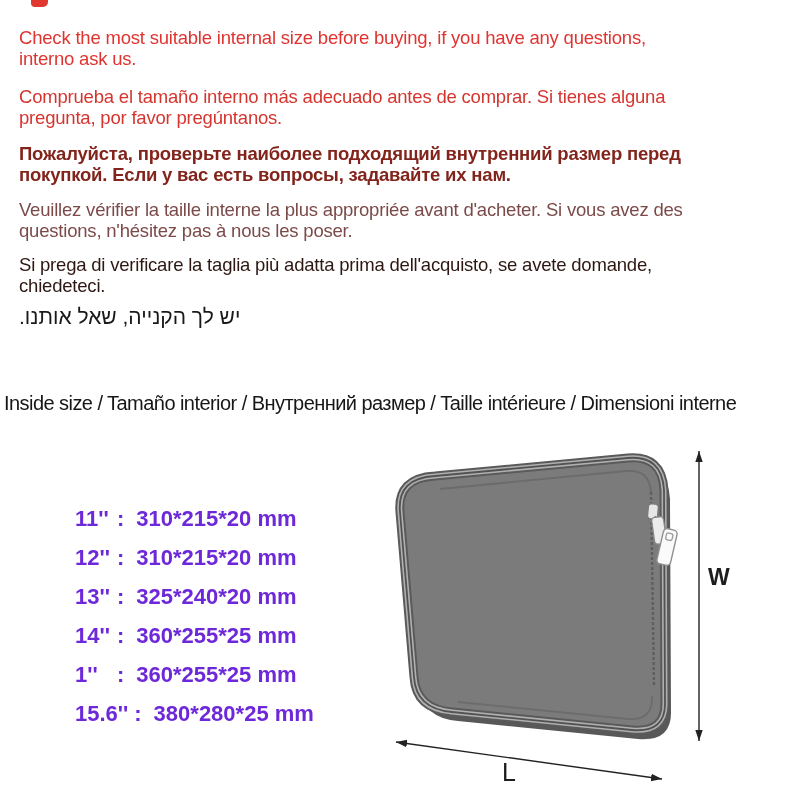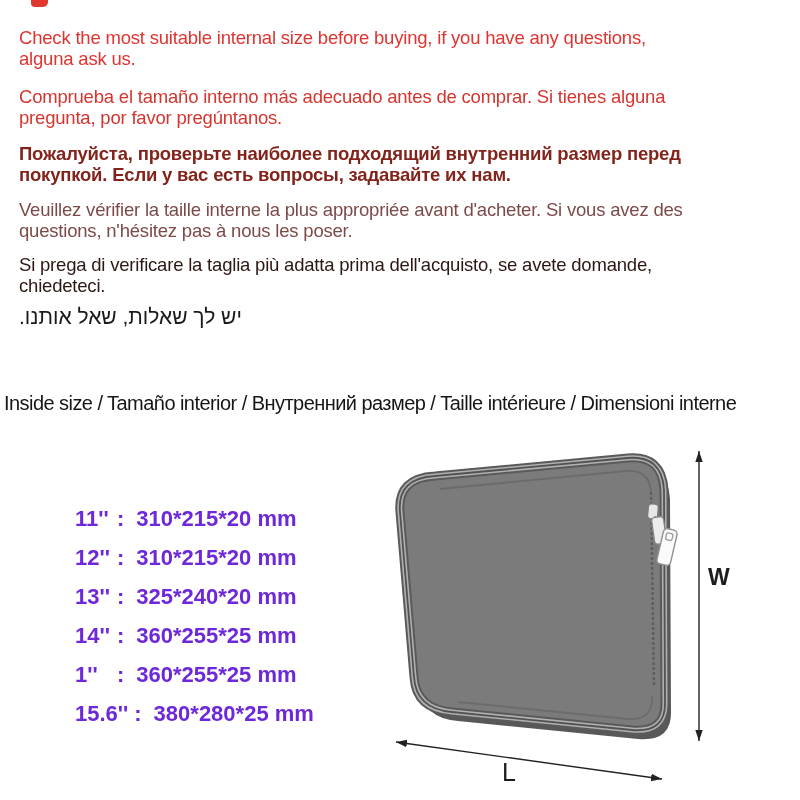--- a/index.html
+++ b/index.html
@@ -34,21 +34,21 @@
 </style>
 </head>
 <body>
 
 <div class="canvas">
 
   <div class="top-mark"></div>
 
   <div class="notice n-en">
     <div>Check the most suitable internal size before buying, if you have any questions,</div>
-    <div>alguna ask us.</div>
+    <div>interno ask us.</div>
   </div>
 
   <div class="notice n-es">
     <div>Comprueba el tamaño interno más adecuado antes de comprar. Si tienes alguna</div>
     <div>pregunta, por favor pregúntanos.</div>
   </div>
 
   <div class="notice n-ru">
     <div>Пожалуйста, проверьте наиболее подходящий внутренний размер перед</div>
     <div>покупкой. Если у вас есть вопросы, задавайте их нам.</div>
@@ -58,21 +58,21 @@
     <div>Veuillez vérifier la taille interne la plus appropriée avant d'acheter. Si vous avez des</div>
     <div>questions, n'hésitez pas à nous les poser.</div>
   </div>
 
   <div class="notice n-it">
     <div>Si prega di verificare la taglia più adatta prima dell'acquisto, se avete domande,</div>
     <div>chiedeteci.</div>
   </div>
 
   <div class="notice n-he" dir="rtl">
-    <div>יש לך שאלות, שאל אותנו.</div>
+    <div>יש לך הקנייה, שאל אותנו.</div>
   </div>
 
   <div class="size-header">Inside size / Tamaño interior / Внутренний размер / Taille intérieure / Dimensioni interne</div>
 
   <div class="size-table">
     <div class="size-row">
       <span class="sz">11''</span>
         <span class="sep">:</span>
         <span class="val">310*215*20 mm</span>
     </div>

